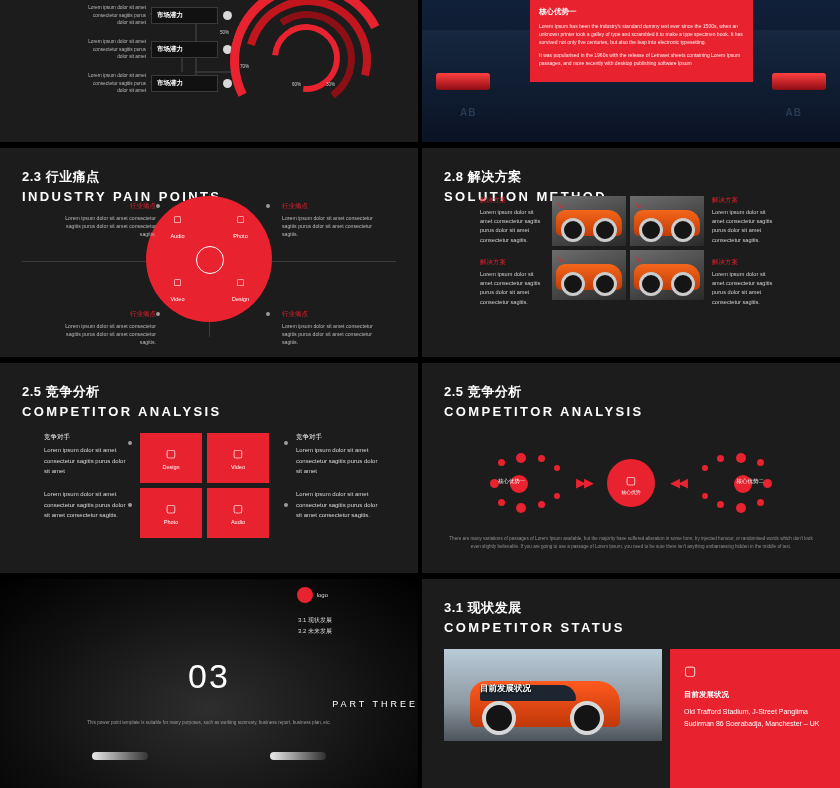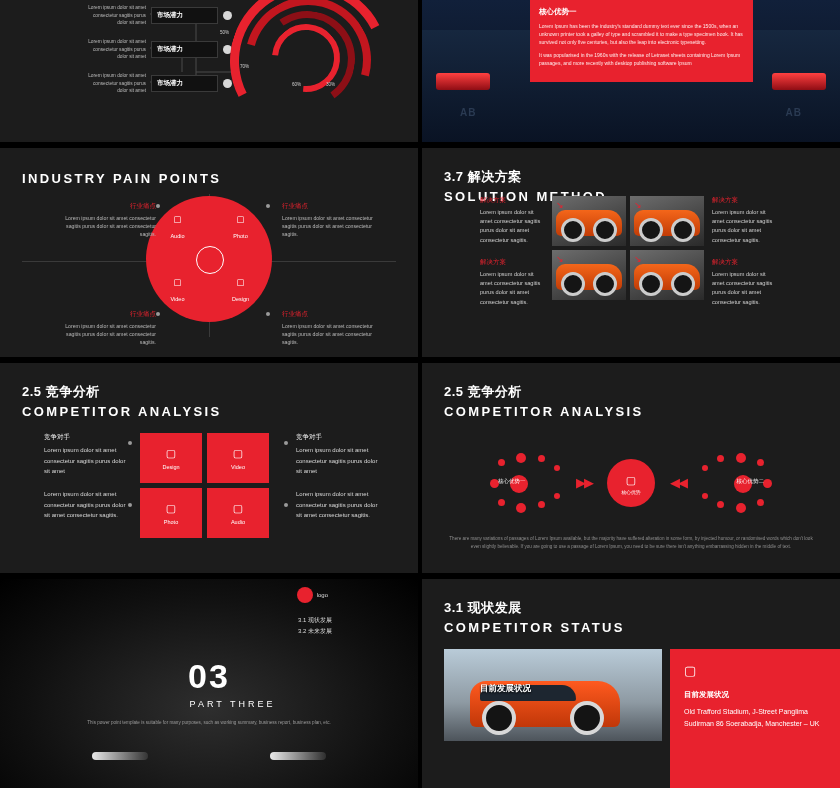--- a/index.html
+++ b/index.html
@@ -78,22 +78,22 @@
   .core .ic{font-size:11px;}
   .core span{font-size:4.8px;margin-top:2px;}
   .sat{position:absolute;width:58px;height:58px;}
   .sdot{position:absolute;border-radius:50%;background:#e8222e;}
   .sat-lbl{position:absolute;font-size:5.5px;color:#fff;}
   .arrows{position:absolute;color:#e8222e;font-size:13px;letter-spacing:-2px;}
   .s6-foot{position:absolute;left:22px;right:22px;top:172px;font-size:4.6px;line-height:1.7;color:#8e8e8e;text-align:center;}
 
   
   .s7{background:radial-gradient(ellipse at 50% 62%,#2e2e2e 0%,#101010 62%,#000 100%);}
-  .big-num{position:absolute;left:0;right:0;top:78px;text-align:center;font-size:34px;font-weight:bold;letter-spacing:2px;}
-  .part{position:absolute;left:0;right:0;top:120px;text-align:center;font-size:9px;letter-spacing:3px;margin-left:47px;}
+  .big-num{position:absolute;left:0;right:0;top:78px;text-align:center;font-size:34px;font-weight:normal;letter-spacing:2px;}
+  .part{position:absolute;left:0;right:0;top:120px;text-align:right;font-size:9px;letter-spacing:3px;margin-left:47px;}
   .s7-foot{position:absolute;left:70px;right:70px;top:140px;text-align:center;font-size:4.6px;line-height:1.6;color:#9a9a9a;}
   .logo-wrap{position:absolute;right:90px;top:8px;display:flex;align-items:center;gap:4px;}
   .logo-dot{width:16px;height:16px;border-radius:50%;background:#e8222e;}
   .logo-txt{font-size:6px;color:#ddd;}
   .toc{position:absolute;right:86px;top:36px;font-size:6px;line-height:1.9;color:#dcdcdc;}
   .hl{position:absolute;bottom:28px;width:56px;height:8px;border-radius:4px;background:linear-gradient(90deg,rgba(255,255,255,.9),rgba(255,255,255,.1));}
 
   
   .s8-img{position:absolute;left:22px;top:70px;width:218px;height:92px;background:linear-gradient(180deg,#9fb8c9,#56606a);overflow:hidden;}
   .s8-img .sky{position:absolute;inset:0;background:linear-gradient(180deg,#b9cbd8 0%,#8e9aa3 58%,#4d545b 100%);}
@@ -164,20 +164,21 @@
     <div class="plate" style="right:38px;bottom:24px;">AB</div>
     <div class="s2-card">
       <h4>核心优势一</h4>
       <p>Lorem Ipsum has been the industry's standard dummy text ever since the 1500s, when an unknown printer took a galley of type and scrambled it to make a type specimen book. It has survived not only five centuries, but also the leap into electronic typesetting.</p>
       <p>It was popularised in the 1960s with the release of Letraset sheets containing Lorem Ipsum passages, and more recently with desktop publishing software Ipsum</p>
     </div>
   </div>
 
   <div class="slide">
     <div class="slide-head">
+      <div class="title-cn">2.3 行业痛点</div>
       <div class="title-en">INDUSTRY PAIN POINTS</div>
     </div>
 
     <div class="cross-h"></div>
     <div class="cross-v"></div>
 
     <div class="quad">
       <div class="q q1">
           <div><span class="ic">▢</span><span>Audio</span></div>
         </div>
@@ -210,21 +211,21 @@
       <div class="lorem">Lorem ipsum dolor sit amet consectetur sagitis purus dolor sit amet consectetur sagitis.</div>
     </div>
     <div class="tdot" style="left:156px;top:56px;"></div>
     <div class="tdot" style="left:266px;top:56px;"></div>
     <div class="tdot" style="left:156px;top:164px;"></div>
     <div class="tdot" style="left:266px;top:164px;"></div>
   </div>
 
   <div class="slide">
     <div class="slide-head">
-      <div class="title-cn">3.7 解决方案</div>
+      <div class="title-cn">2.8 解决方案</div>
       <div class="title-en">SOLUTION METHOD</div>
     </div>
 
     <div class="s4-grid">
       <div class="photo">
           <div class="arw">↘</div>
           <div class="body"></div>
           <div class="wheel w1"></div>
           <div class="wheel w2"></div>
         </div>

